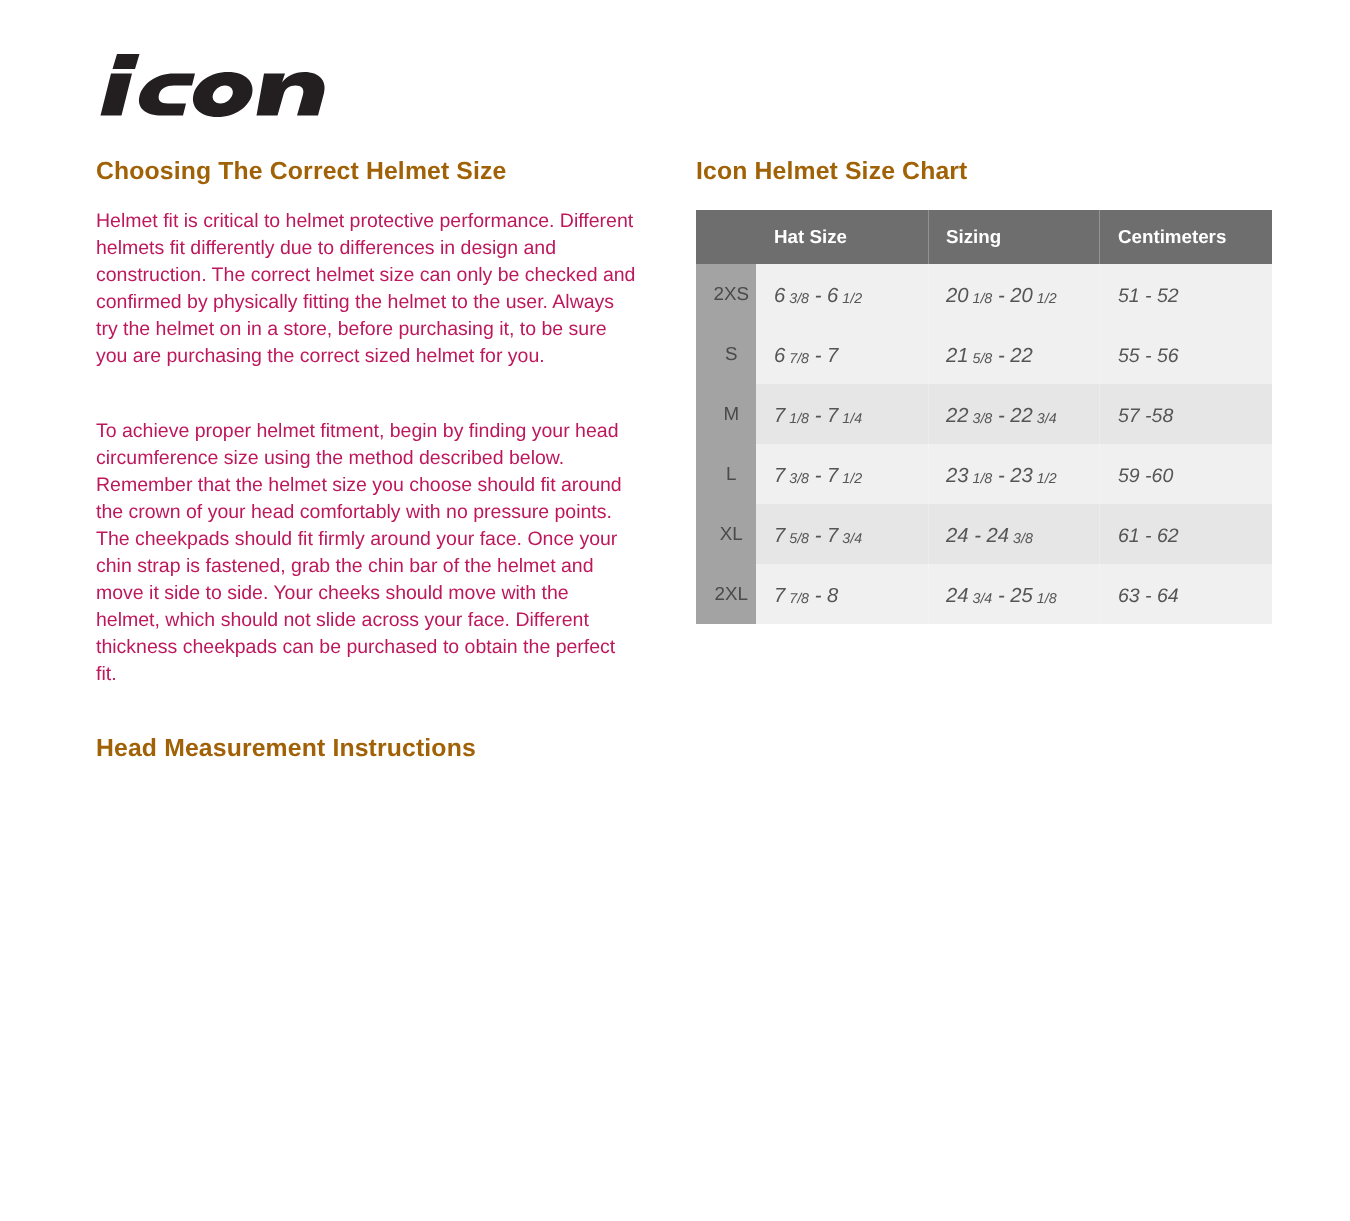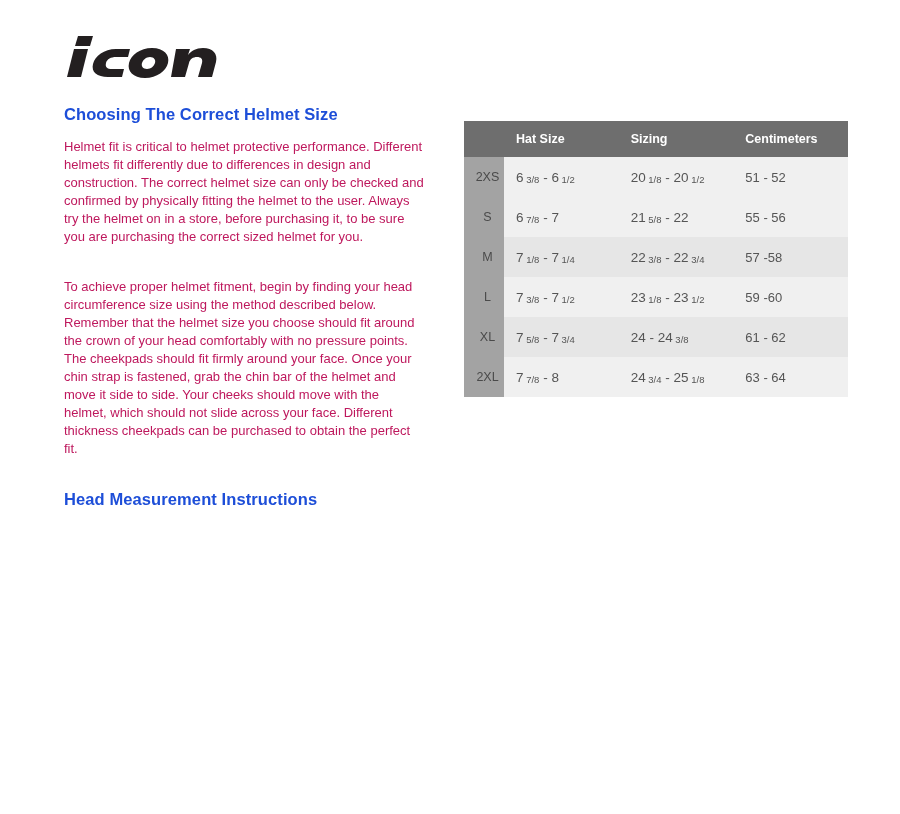--- a/index.html
+++ b/index.html
@@ -44,21 +44,21 @@
   .right-col {
     position: absolute;
     left: 464px;
     top: 105px;
     width: 384px;
   }
 
   h2.section-title {
     font-size: 16.5px;
     font-weight: bold;
-    color: #1d4ed8;
+    color: #a16207;
     margin: 0 0 14px 0;
     letter-spacing: 0.1px;
   }
 
   p.body-text {
     font-size: 13px;
     line-height: 18px;
     color: #be185d;
     margin: 0;
     max-width: 360px;
@@ -99,20 +99,21 @@
   table.size-chart td.label-cell {
     background: #a3a3a3;
     color: #4a4a4a;
     font-size: 12.5px;
     padding-left: 7px;
     width: 40px;
     text-align: center;
   }
   table.size-chart tbody tr td.data-cell {
     background: #f0f0f0;
+    font-style: italic;
   }
   table.size-chart tbody tr.alt td.data-cell {
     background: #e6e6e6;
   }
   table.size-chart tbody tr td.data-cell.col-hat { width: 120px; }
   table.size-chart tbody tr td.data-cell.col-in  { width: 116px; }
   table.size-chart tbody tr td.data-cell.col-cm  { width: 116px; }
 
   .frac {
     font-size: 9.5px;
@@ -156,20 +157,21 @@
       <p class="body-text">To achieve proper helmet fitment, begin by finding your head circumference size using the method described below. Remember that the helmet size you choose should fit around the crown of your head comfortably with no pressure points. The cheekpads should fit firmly around your face. Once your chin strap is fastened, grab the chin bar of the helmet and move it side to side. Your cheeks should move with the helmet, which should not slide across your face. Different thickness cheekpads can be purchased to obtain the perfect fit.</p>
     </div>
 
     <div class="block">
       <h2 class="section-title">Head Measurement Instructions</h2>
     </div>
 
   </div>
 
   <div class="right-col">
+    <h2 class="section-title">Icon Helmet Size Chart</h2>
 
     <table class="size-chart">
       <thead>
         <tr>
           <th class="corner"></th>
           <th>Hat Size</th>
           <th>Sizing</th>
           <th>Centimeters</th>
         </tr>
       </thead>

